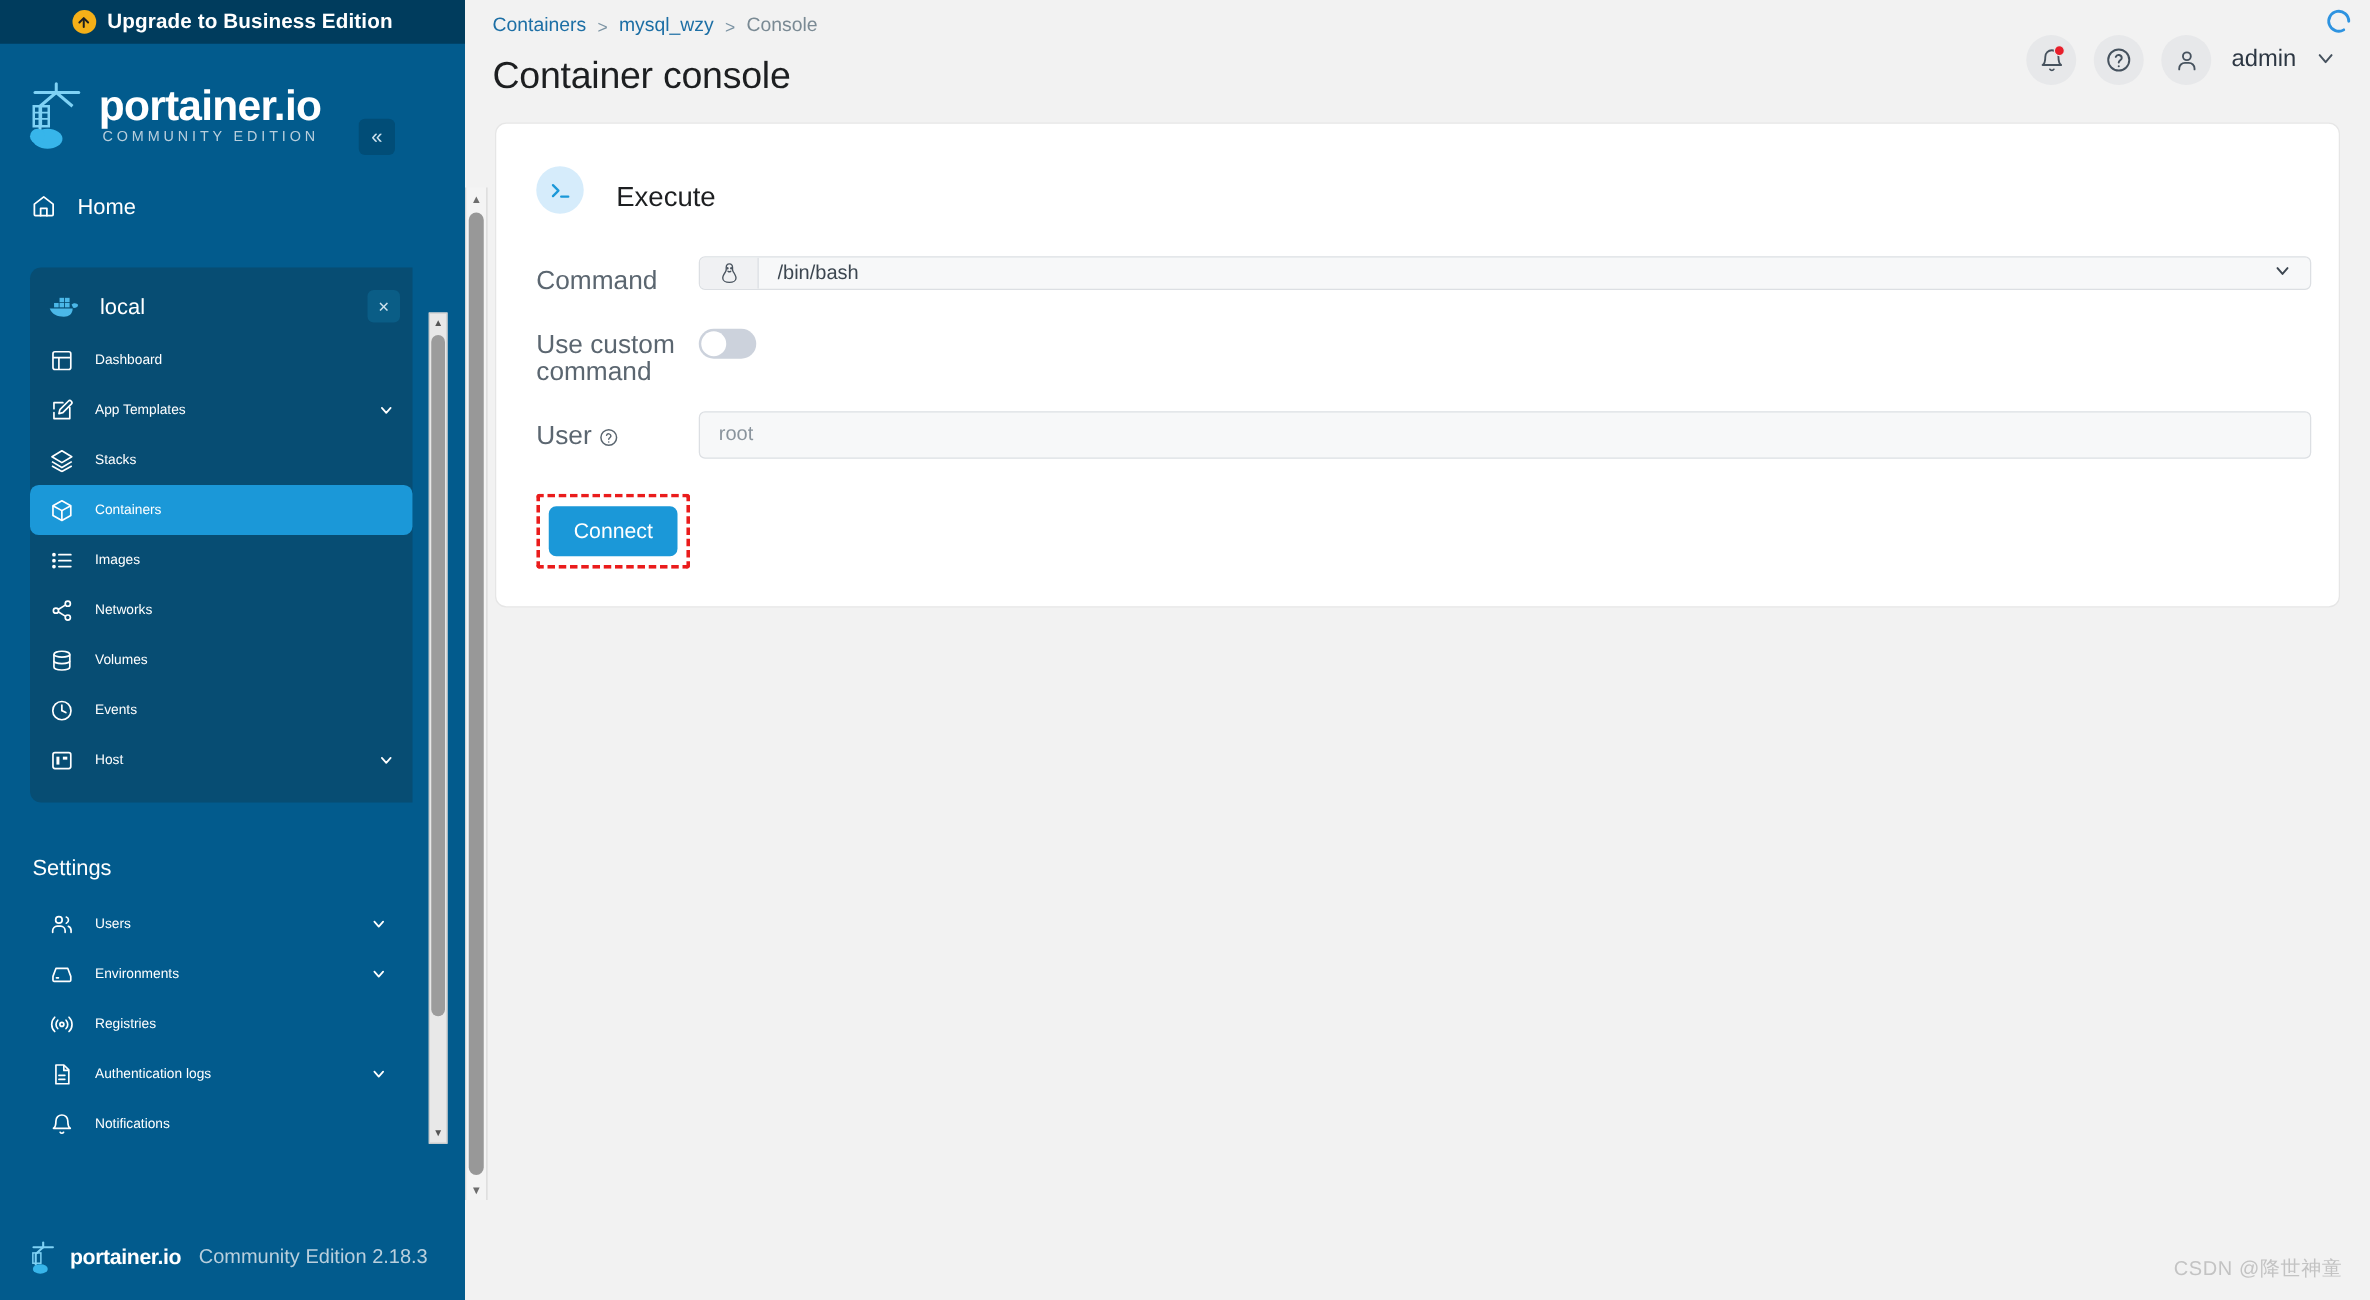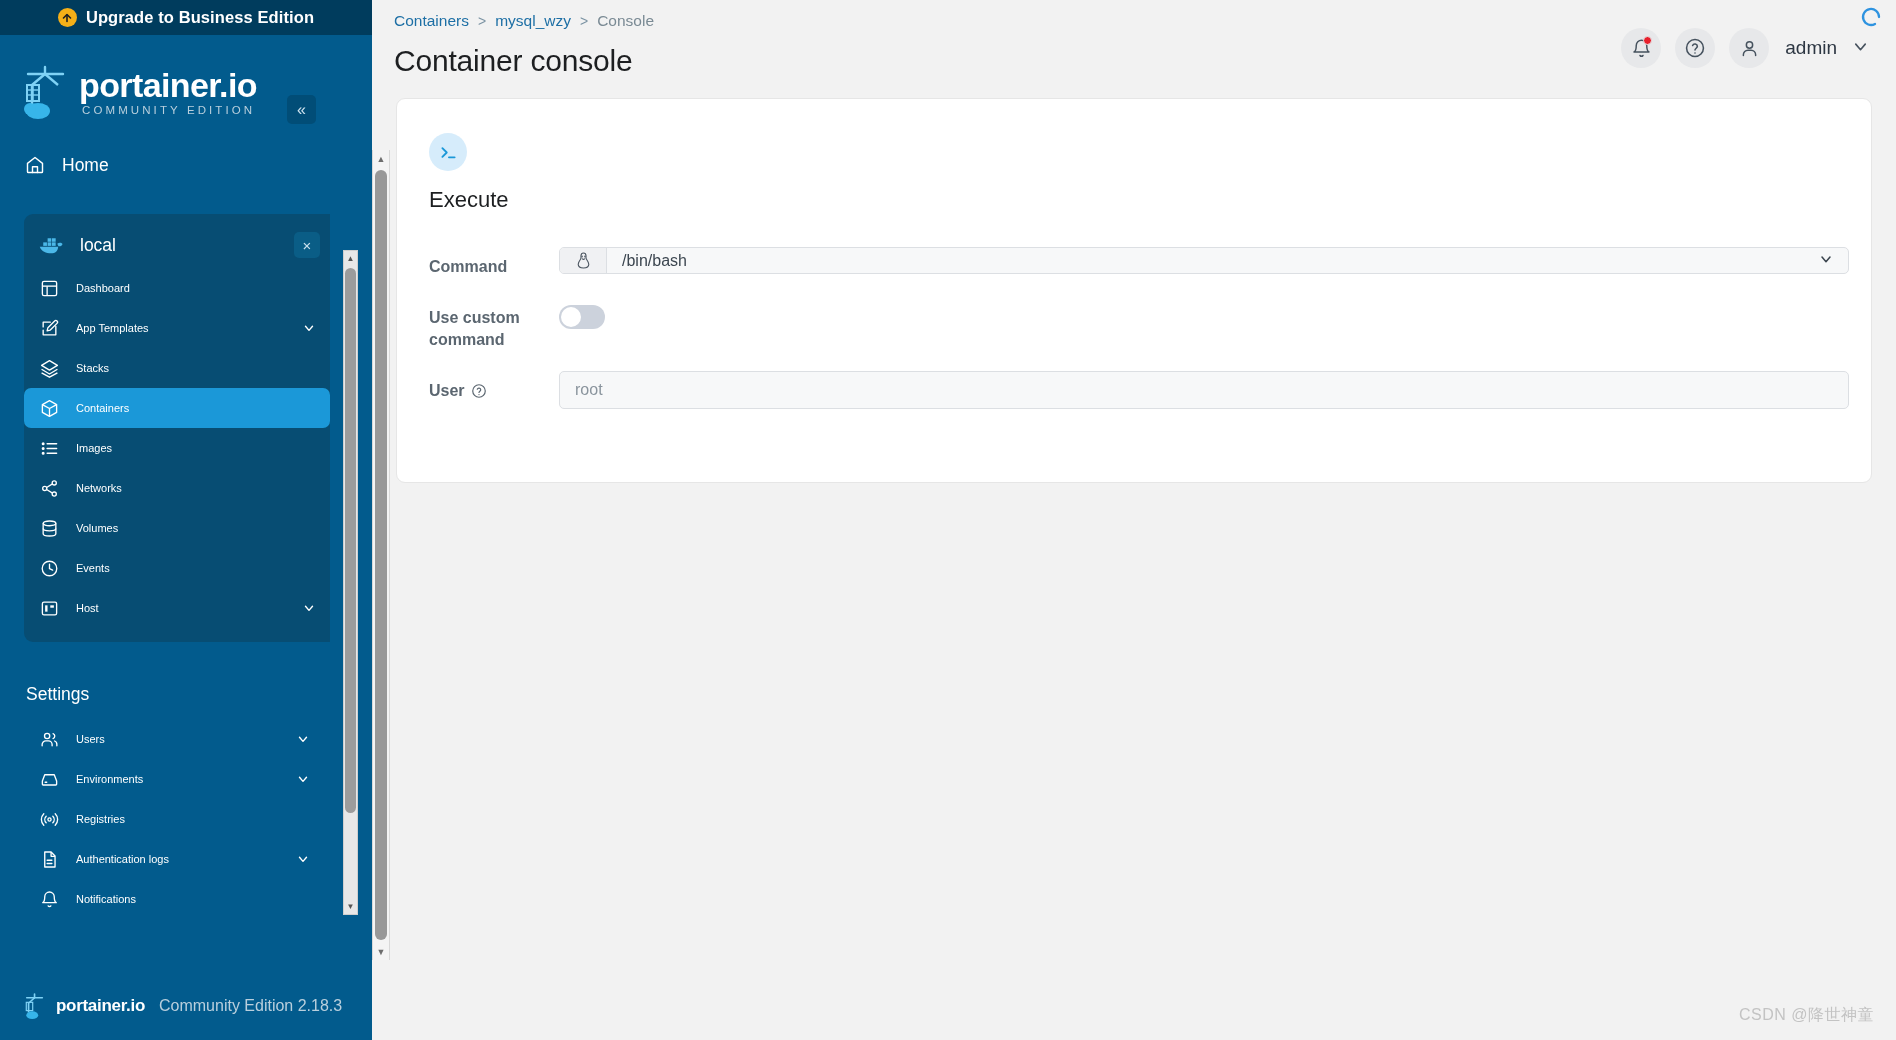--- a/index.html
+++ b/index.html
@@ -208,43 +208,42 @@
   .content-wrap { padding: 0 24px 0 24px; flex: 1 1 auto; }
   .card {
     background: #ffffff;
     border: 1px solid #e6e6e6;
     border-radius: 9px;
     padding: 26px 22px 30px 22px;
     width: 100%;
     min-height: 385px;
   }
   .card-head {
-    display: flex; align-items: flex-start; gap: 16px;
+    display: flex; align-items: flex-end; gap: 26px;
     margin: 8px 0 34px 10px;
-    flex-direction: column;
   }
   .exec-icon {
     width: 38px; height: 38px; border-radius: 50%;
     background: #d6ecfb;
     display: flex; align-items: center; justify-content: center;
     color: #1b98d8;
   }
   .card-title { font-size: 22px; color: #1d1f21; }
 
   .form-row {
     display: flex; align-items: flex-start;
     margin-bottom: 20px;
     padding-left: 10px;
   }
   .form-label {
     width: 130px; flex: 0 0 130px;
-    font-size: 16px; color: #5b6670;
+    font-size: 21px; color: #5b6670;
     padding-top: 9px;
     line-height: 22px;
-    display: flex; align-items: flex-start; gap: 6px; flex-wrap: wrap; font-weight: bold;
+    display: flex; align-items: flex-start; gap: 6px; flex-wrap: wrap;
   }
   .help-ico { width: 16px; height: 16px; color: #5b6670; margin-top: 3px; }
 
   .input-group {
     flex: 1 1 auto;
     display: flex; align-items: stretch;
     border: 1px solid #dcdfe3;
     border-radius: 5px;
     background: #f7f8f9;
     height: 27px;
@@ -722,20 +721,25 @@
             <svg width="16" height="16" viewBox="0 0 24 24" fill="none" stroke="#5b6670" stroke-width="1.8" stroke-linecap="round">
                 <circle cx="12" cy="12" r="9.4"></circle>
                 <path d="M9.4 9.3 a2.7 2.7 0 0 1 5.2 .9 c0 1.8-2.6 2.3-2.6 4"></path>
                 <circle cx="12" cy="17.4" r=".95" fill="#5b6670" stroke="none"></circle>
               </svg>
           </span>
         </span>
         <input class="plain-input" type="text" placeholder="root" style="">
       </div>
 
+      <div class="connect-wrap">
+        <span class="annot-box">
+          <button class="btn-connect">Connect</button>
+        </span>
+      </div>
 
     </div>
   </div>
 
   <div class="content-scrollbar">
     <div class="cs-arrow">▲</div>
     <div class="cs-thumb"></div>
     <div class="cs-arrow">▼</div>
   </div>
 

